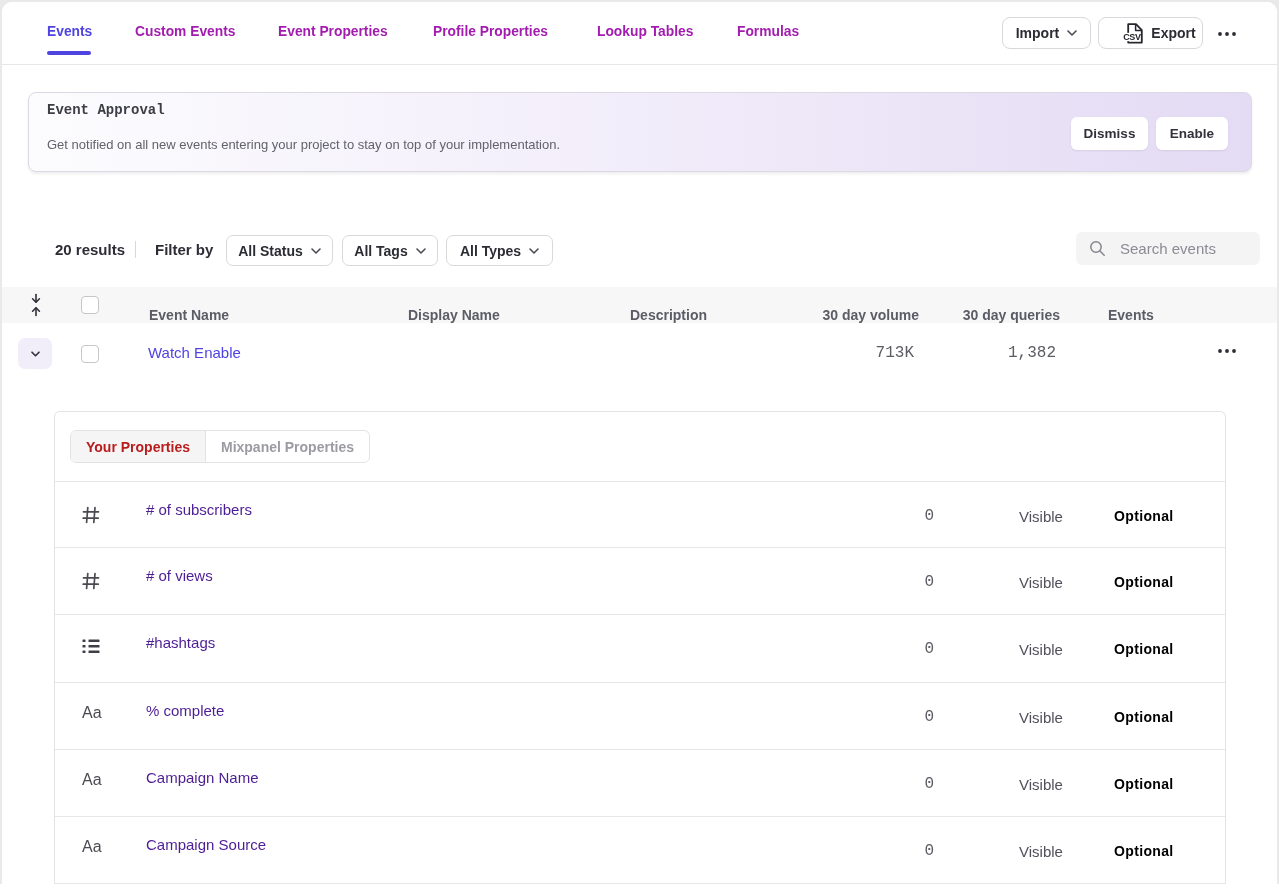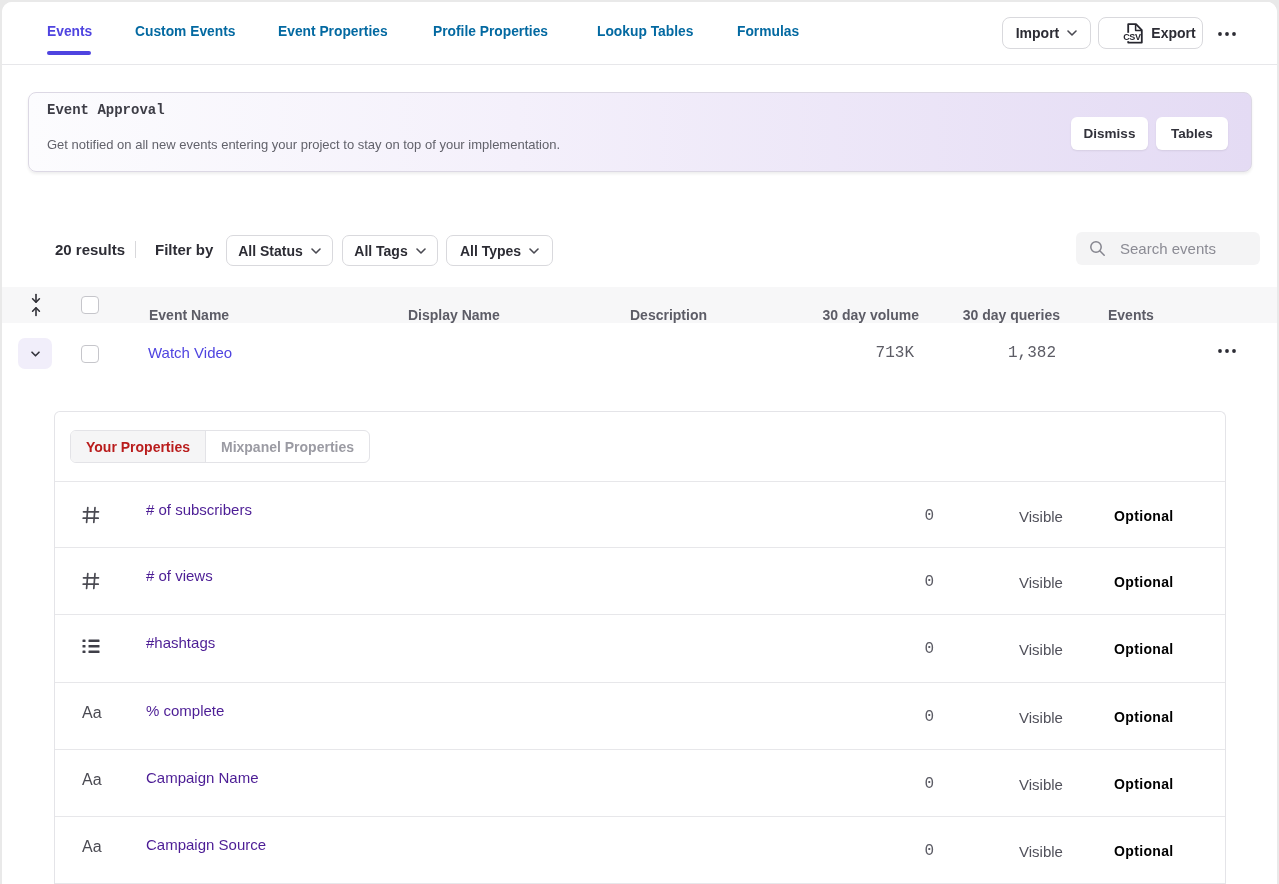--- a/index.html
+++ b/index.html
@@ -5,21 +5,21 @@
   * { margin:0; padding:0; box-sizing:border-box; }
   html,body { width:1279px; height:884px; overflow:hidden; }
   body { background:#e9e9e9; font-family:"Liberation Sans",sans-serif; }
   #page { position:relative; width:1279px; height:884px; }
   .card { position:absolute; left:2px; top:2px; right:2px; bottom:0; background:#fff; border-radius:10px 10px 0 0; }
   .abs { position:absolute; }
   .mono { font-family:"Liberation Mono",monospace; }
 
   
   .tabbar { position:absolute; left:2px; right:2px; top:2px; height:63px; border-bottom:1px solid #e7e7ea; border-radius:10px 10px 0 0; background:#fff; }
-  .tab { position:absolute; top:24px; font-size:13.8px; font-weight:700; color:#0369a1; white-space:nowrap; }
+  .tab { position:absolute; top:24px; font-size:13.8px; font-weight:700; color:#a21caf; white-space:nowrap; }
   .tab.active { color:#4f44e0; }
   .tab-underline { position:absolute; top:51px; height:4px; border-radius:2px; background:#4f44e0; }
 
   .btn { position:absolute; background:#fff; border:1px solid #d9d9dd; border-radius:8px; display:flex; align-items:center; justify-content:center; font-size:14px; font-weight:700; color:#2c2c34; }
 
   
   .banner { position:absolute; left:28px; top:92px; width:1224px; height:80px; border-radius:8px;
     background:linear-gradient(to right,#fcfcfe 0%, #f4f0fb 40%, #e4dbf4 100%);
     border:1px solid #dcd8e4; box-shadow:0 2px 3px rgba(0,0,0,.07); }
   .banner h3 { position:absolute; left:18px; top:9px; font-size:14px; font-weight:700; color:#3d3d46;font-family:Liberation Mono, monospace; }
@@ -83,21 +83,21 @@
   <svg class="abs" style="left:1217px; top:30px;" width="20" height="8" viewBox="0 0 20 8">
     <circle cx="3" cy="4" r="1.9" fill="#2c2c34"></circle>
       <circle cx="10" cy="4" r="1.9" fill="#2c2c34"></circle>
       <circle cx="17" cy="4" r="1.9" fill="#2c2c34"></circle>
   </svg>
 
   <div class="banner">
     <h3>Event Approval</h3>
     <p>Get notified on all new events entering your project to stay on top of your implementation.</p>
     <div class="bbtn" style="left:1042px; width:77px;">Dismiss</div>
-    <div class="bbtn" style="left:1127px; width:72px;">Tables</div>
+    <div class="bbtn" style="left:1127px; width:72px;">Enable</div>
   </div>
 
   <div class="fr-label" style="left:55px; top:241px;">20 results</div>
   <div class="abs" style="left:135px; top:241px; width:1px; height:17px; background:#d8d8db;"></div>
   <div class="fr-label" style="left:155px; top:241px;">Filter by</div>
   <div class="btn" style="left:226px; top:235px; width:107px; height:31px; border-radius:7px;">All Status
     <svg width="10" height="6" viewBox="0 0 10 6" style="margin-left:8px;">
         <polyline points="1,1 5,5 9,1" fill="none" stroke="#4a4a52" stroke-width="1.6" stroke-linecap="round" stroke-linejoin="round"></polyline>
       </svg>
   </div>
@@ -134,21 +134,21 @@
   <div class="th" style="left:630px;">Description</div>
   <div class="th" style="left:822px; width:97px; text-align:right;">30 day volume</div>
   <div class="th" style="left:961px; width:99px; text-align:right;">30 day queries</div>
   <div class="th" style="left:1108px;">Events</div>
 
   <div class="abs" style="left:18px; top:338px; width:34px; height:31px; background:#f1eefa; border-radius:7px;"></div>
   <svg class="abs" style="left:31px; top:351px;" width="9" height="7" viewBox="0 0 9 7">
       <polyline points="1,1.2 4.5,4.8 8,1.2" fill="none" stroke="#32323a" stroke-width="1.6" stroke-linecap="round" stroke-linejoin="round"></polyline>
     </svg>
   <div class="checkbox" style="left:81px; top:345px;"></div>
-  <div class="abs link" style="left:148px; top:344px;">Watch Video</div>
+  <div class="abs link" style="left:148px; top:344px;">Watch Enable</div>
   <div class="abs mono" style="left:820px; top:344px; width:94px; text-align:right; font-size:16px; color:#5c5c65;">713K</div>
   <div class="abs mono" style="left:960px; top:344px; width:96px; text-align:right; font-size:16px; color:#5c5c65;">1,382</div>
   <svg class="abs" style="left:1217px; top:347px;" width="20" height="8" viewBox="0 0 20 8">
     <circle cx="3" cy="4" r="1.9" fill="#2c2c34"></circle>
       <circle cx="10" cy="4" r="1.9" fill="#2c2c34"></circle>
       <circle cx="17" cy="4" r="1.9" fill="#2c2c34"></circle>
   </svg>
 
   <div class="panel">
     <div class="seg">

